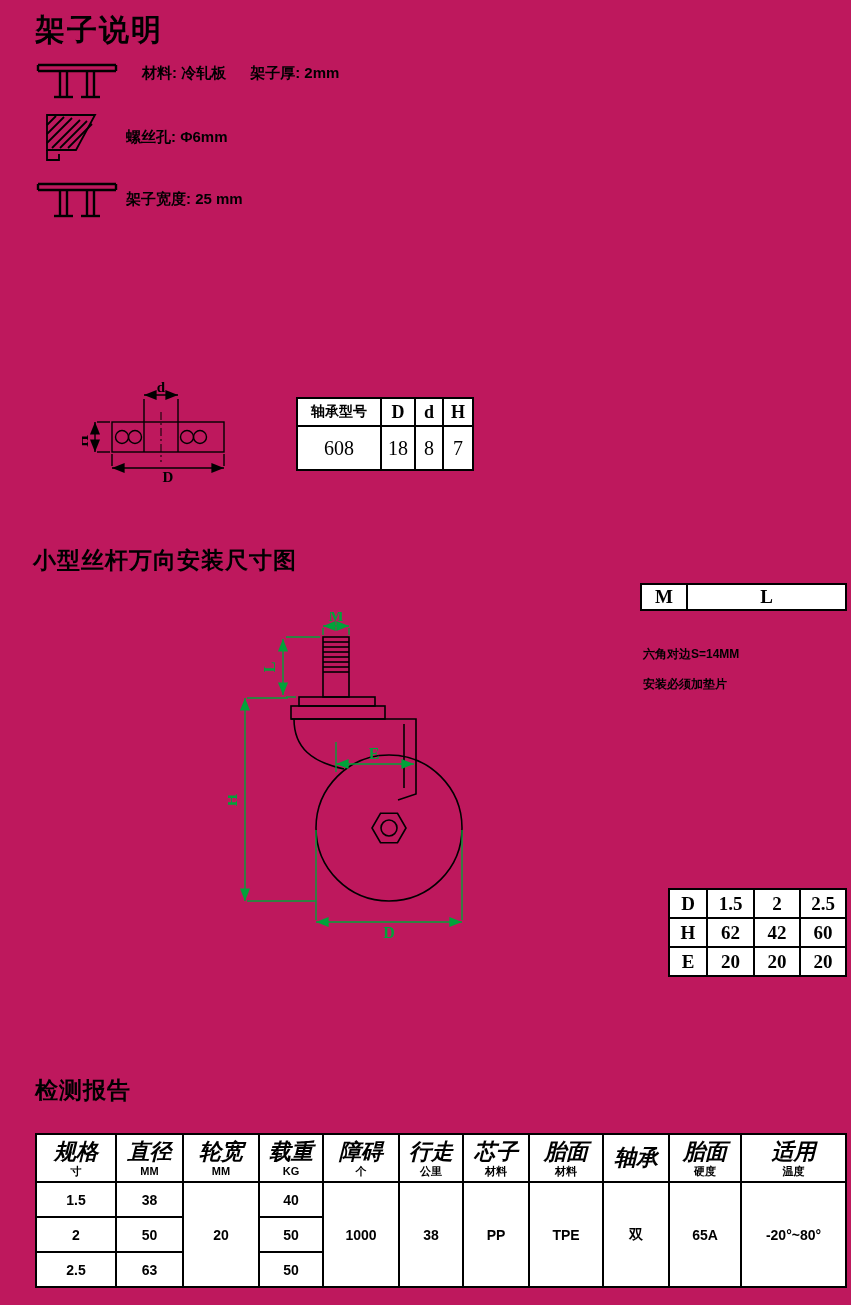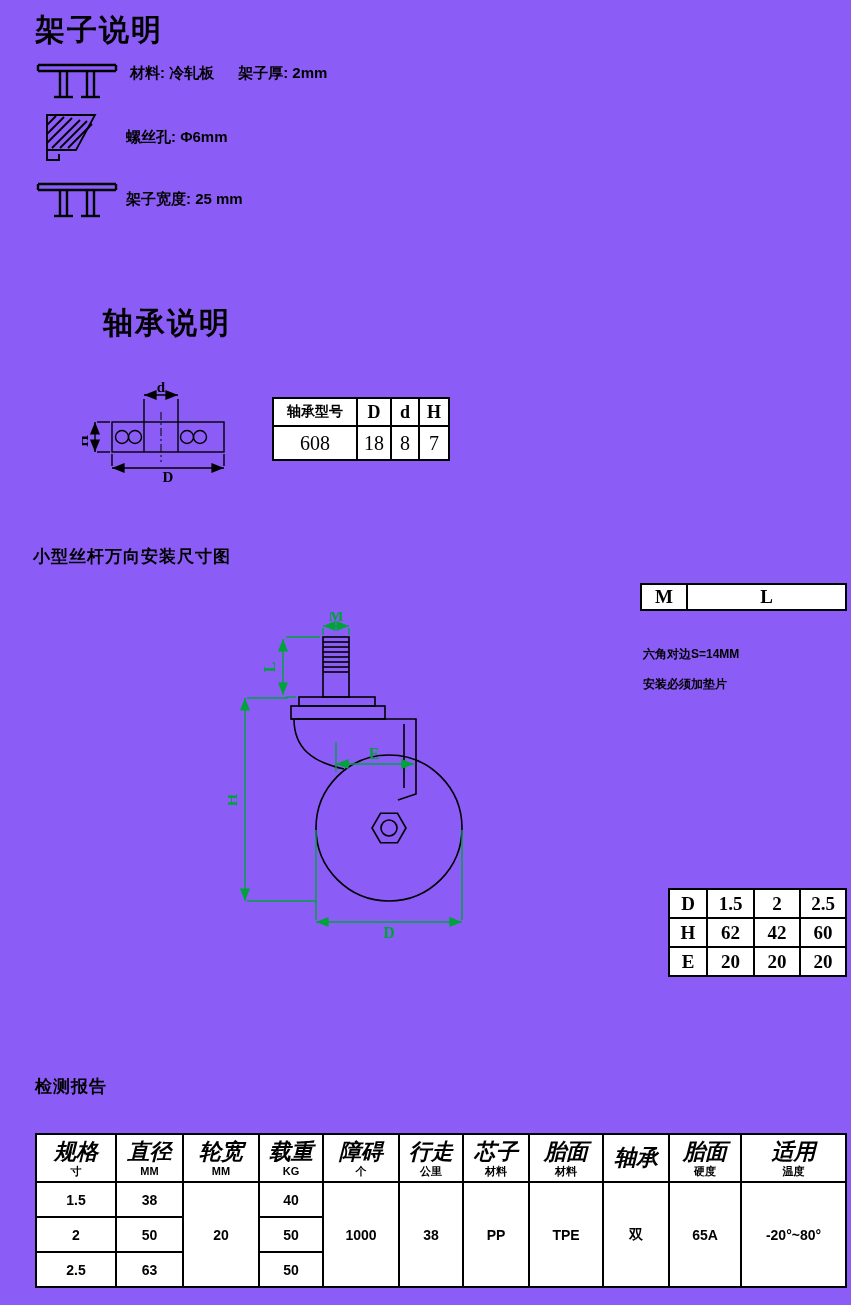--- a/index.html
+++ b/index.html
@@ -1,21 +1,21 @@
 <!DOCTYPE html>
 <html><head>
 <meta charset="utf-8">
 <style>
   * { margin:0; padding:0; box-sizing:border-box; }
   html, body { background:#ffffff; }
   body { font-family:"Liberation Sans", sans-serif; color:#000; }
-  #page { position:relative; width:851px; height:1305px; background:#8b5cf6; overflow:hidden; }
+  #page { position:relative; width:851px; height:1305px; background:#be185d; overflow:hidden; }
   .abs { position:absolute; }
   .title-lg { font-size:30px; font-weight:bold; letter-spacing:2px; }
-  .title-md { font-size:17px; font-weight:bold; letter-spacing:1px; }
+  .title-md { font-size:23px; font-weight:bold; letter-spacing:1px; }
   .lbl { font-size:15px; font-weight:bold; white-space:nowrap; }
   .lblrow { display:flex; gap:24px; }
   table { border-collapse:collapse; table-layout:fixed; background:#fff; }
   th, td { border:2px solid #000; text-align:center; vertical-align:middle; padding:0; }
   .btable th.cnh { font-size:14px; font-weight:bold; }
   .btable th.dh { font-family:"Liberation Serif", serif; font-size:18px; font-weight:bold; }
   .btable td { font-family:"Liberation Serif", serif; font-size:20px; }
   .mltable th, .mltable td { font-family:"Liberation Serif", serif; font-size:19px; font-weight:bold; }
   .dhetable td { font-family:"Liberation Serif", serif; font-size:19px; font-weight:bold; }
   .note { font-size:12px; font-weight:bold; white-space:nowrap; }
@@ -40,21 +40,21 @@
       <line x1="2" y1="9" x2="2" y2="15"></line>
       <line x1="80" y1="9" x2="80" y2="15"></line>
       <line x1="24" y1="15" x2="24" y2="41"></line>
       <line x1="31" y1="15" x2="31" y2="41"></line>
       <line x1="18" y1="41" x2="37" y2="41"></line>
       <line x1="51" y1="15" x2="51" y2="41"></line>
       <line x1="58" y1="15" x2="58" y2="41"></line>
       <line x1="45" y1="41" x2="64" y2="41"></line>
     </g>
   </svg>
-  <div class="abs lblrow" style="left:130px; top:64px;text-align:center;">
+  <div class="abs lblrow" style="left:142px; top:64px;text-align:center;">
     <span class="lbl">材料: 冷轧板</span>
     <span class="lbl">架子厚: 2mm</span>
   </div>
 
   <svg class="abs" style="left:40px; top:110px;" width="62" height="58" viewBox="0 0 62 58">
     <g stroke="#000" stroke-width="1.8" fill="none">
       <path d="M7,5 L55,5 L36,40 L7,40 Z"></path>
       <line x1="7" y1="15" x2="16" y2="6"></line>
       <line x1="7" y1="24" x2="24" y2="7"></line>
       <line x1="7" y1="33" x2="32" y2="8"></line>
@@ -75,21 +75,20 @@
       <line x1="24" y1="14" x2="24" y2="40"></line>
       <line x1="31" y1="14" x2="31" y2="40"></line>
       <line x1="18" y1="40" x2="37" y2="40"></line>
       <line x1="51" y1="14" x2="51" y2="40"></line>
       <line x1="58" y1="14" x2="58" y2="40"></line>
       <line x1="45" y1="40" x2="64" y2="40"></line>
     </g>
   </svg>
   <div class="abs lbl" style="left:126px; top:190px;">架子宽度: 25 mm</div>
 
-  <div class="abs title-lg" style="left:103px; top:303px;">轴承说明</div>
 
   <svg class="abs" style="left:82px; top:382px;" width="155" height="102" viewBox="0 0 155 102">
     <defs>
       <marker id="ab" viewBox="0 0 10 10" refX="10" refY="5" markerWidth="9" markerHeight="9" orient="auto-start-reverse">
         <path d="M0,1 L10,5 L0,9 Z" fill="#000"></path>
       </marker>
     </defs>
     <g stroke="#000" stroke-width="1.4" fill="none">
       <line x1="62" y1="13" x2="96" y2="13" marker-start="url(#ab)" marker-end="url(#ab)"></line>
       <line x1="62" y1="17" x2="62" y2="40"></line>
@@ -107,35 +106,35 @@
       <line x1="15" y1="70" x2="28" y2="70"></line>
       <line x1="30" y1="86" x2="142" y2="86" marker-start="url(#ab)" marker-end="url(#ab)"></line>
       <line x1="30" y1="72" x2="30" y2="84"></line>
       <line x1="142" y1="72" x2="142" y2="84"></line>
     </g>
     <text class="btext" x="79" y="10" text-anchor="middle">d</text>
     <text class="btext" x="6" y="59" text-anchor="middle" transform="rotate(-90 6 59)">H</text>
     <text class="btext" x="86" y="100" text-anchor="middle">D</text>
   </svg>
 
-  <table class="abs btable" style="left:272px; top:397px; width:176px;padding-left:44px;">
+  <table class="abs btable" style="left:296px; top:397px; width:176px;padding-left:44px;">
     <colgroup>
         <col style="width:84px">
         <col style="width:34px">
         <col style="width:28px">
         <col style="width:30px">
       </colgroup>
     <tbody>
         <tr style="height:28px">
       <th class="cnh">轴承型号</th>
       <th class="dh">D</th>
       <th class="dh">d</th>
       <th class="dh">H</th>
     </tr>
-    <tr style="height:34px">
+    <tr style="height:44px">
       <td>608</td>
       <td>18</td>
       <td>8</td>
       <td>7</td>
     </tr>
   </tbody>
     </table>
 
   <div class="abs title-md" style="left:33px; top:545px;">小型丝杆万向安装尺寸图</div>
 

